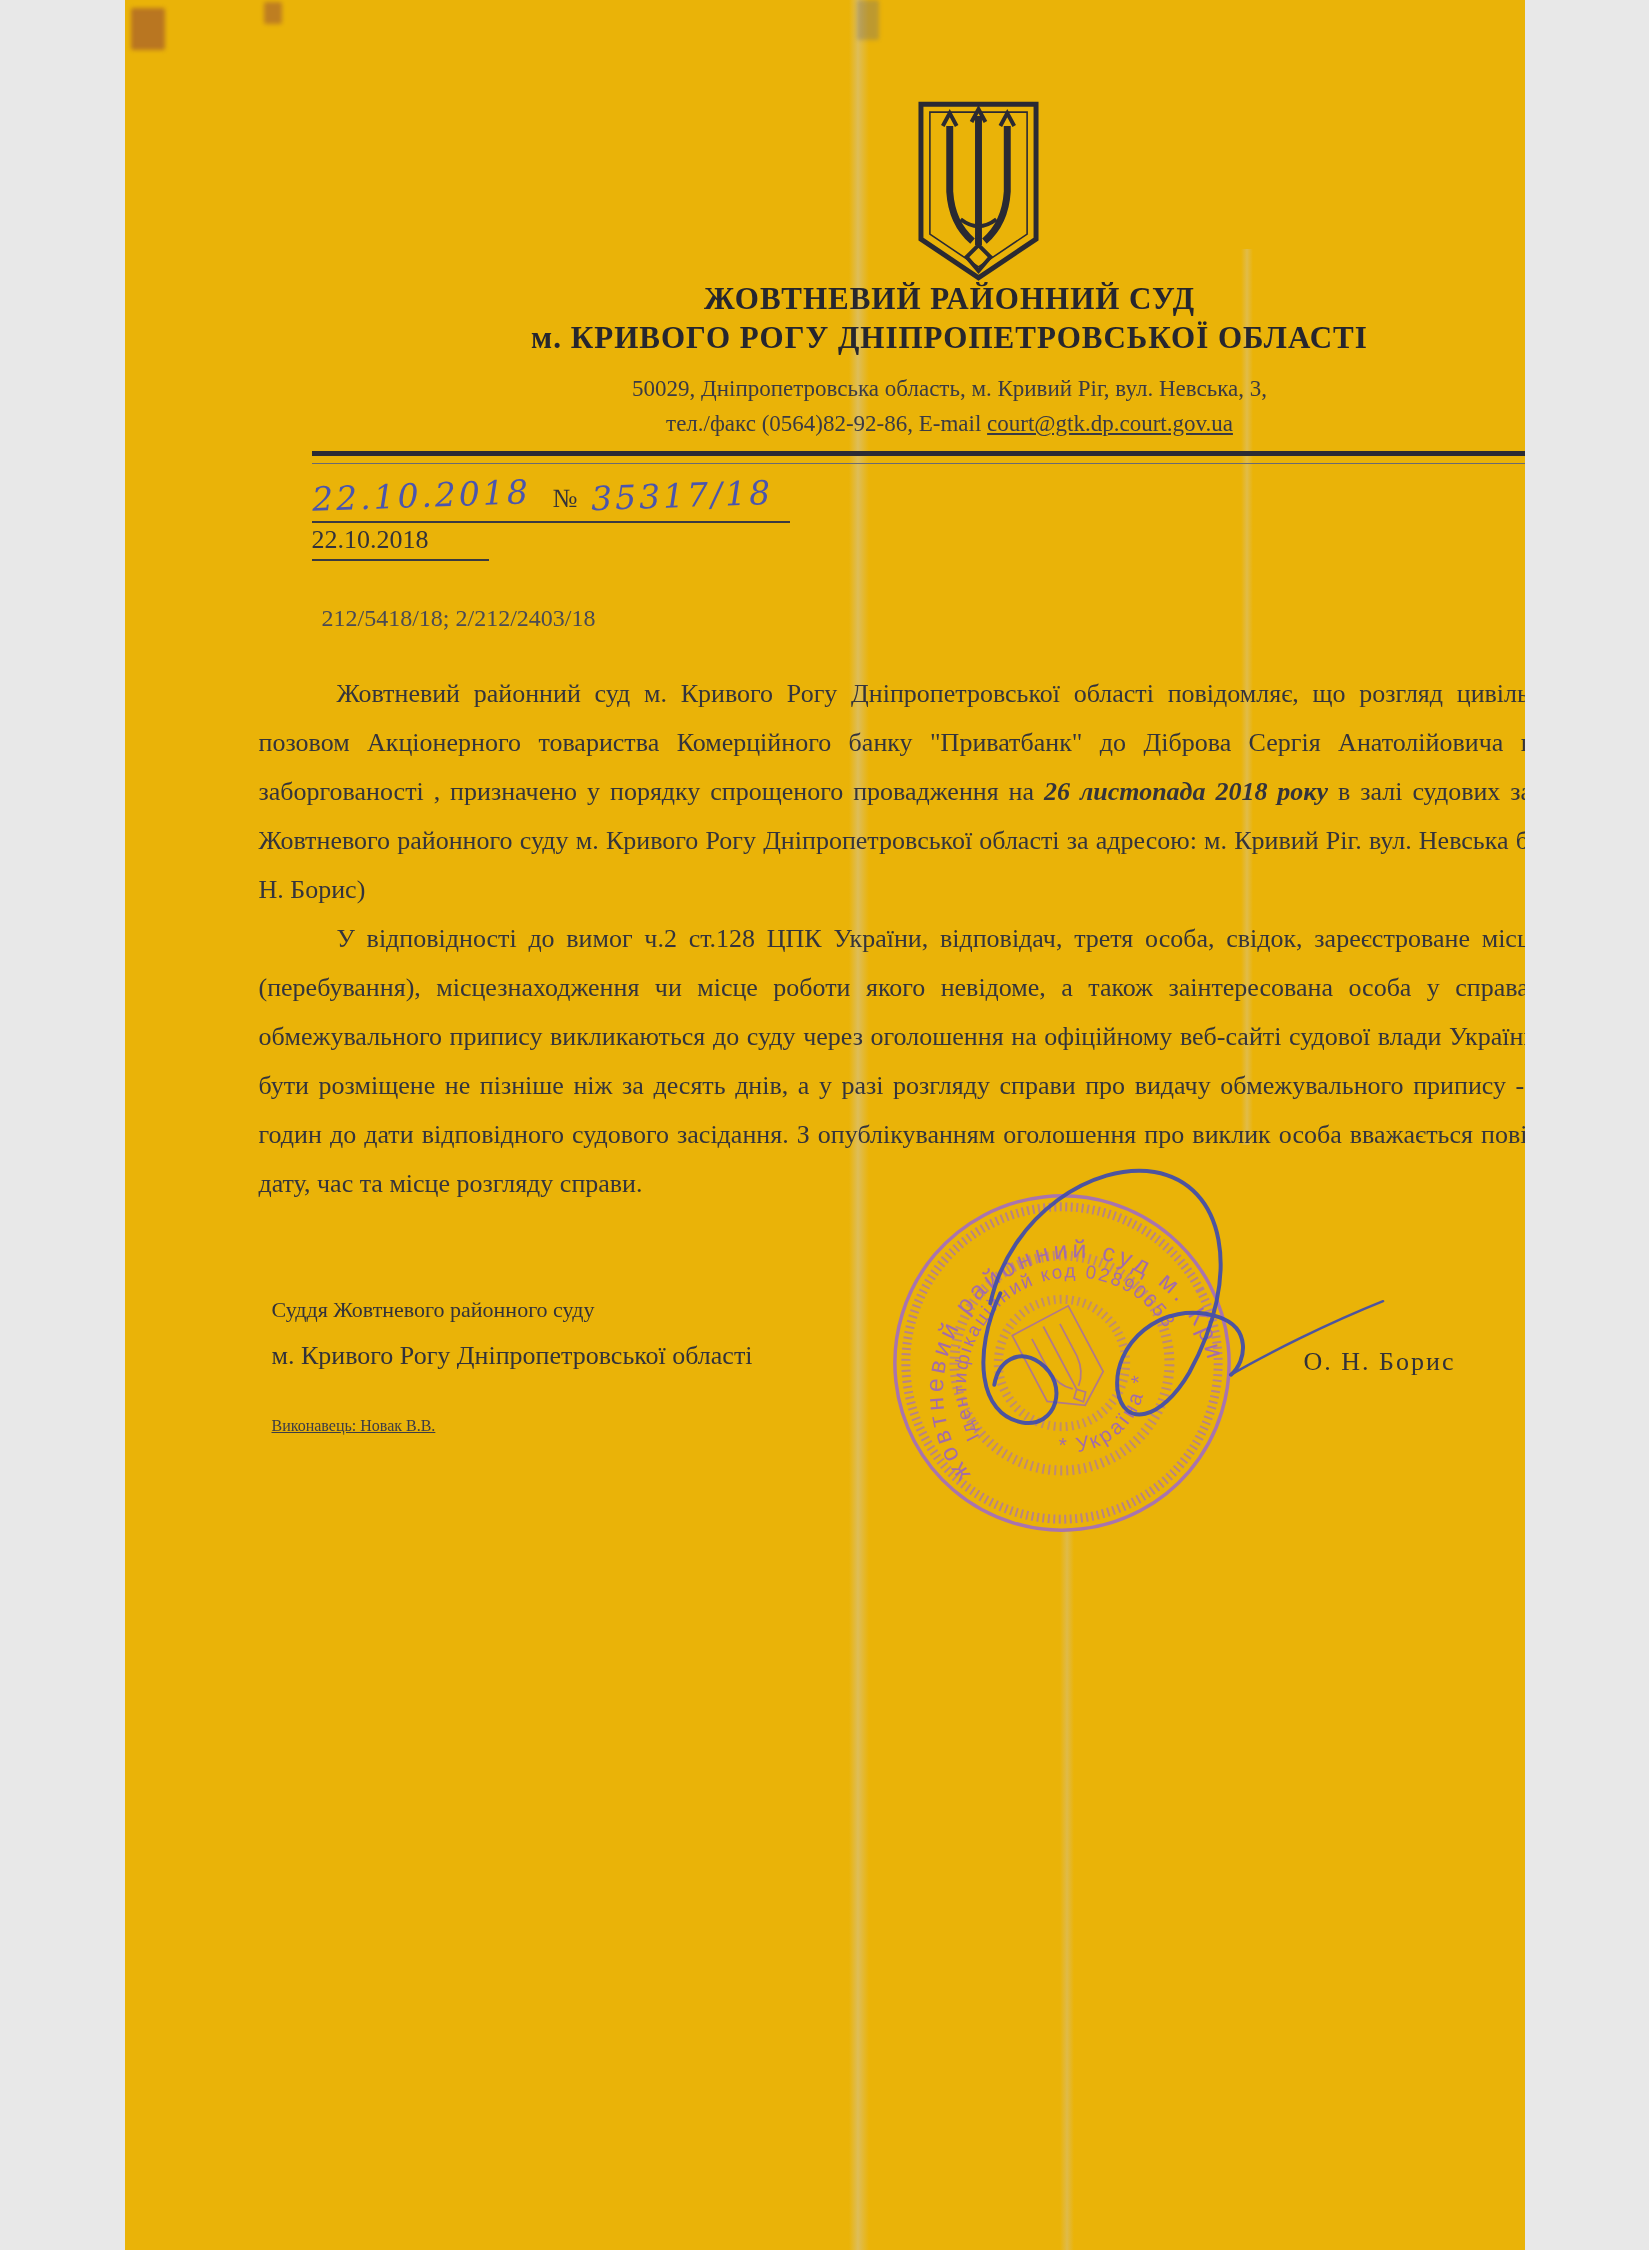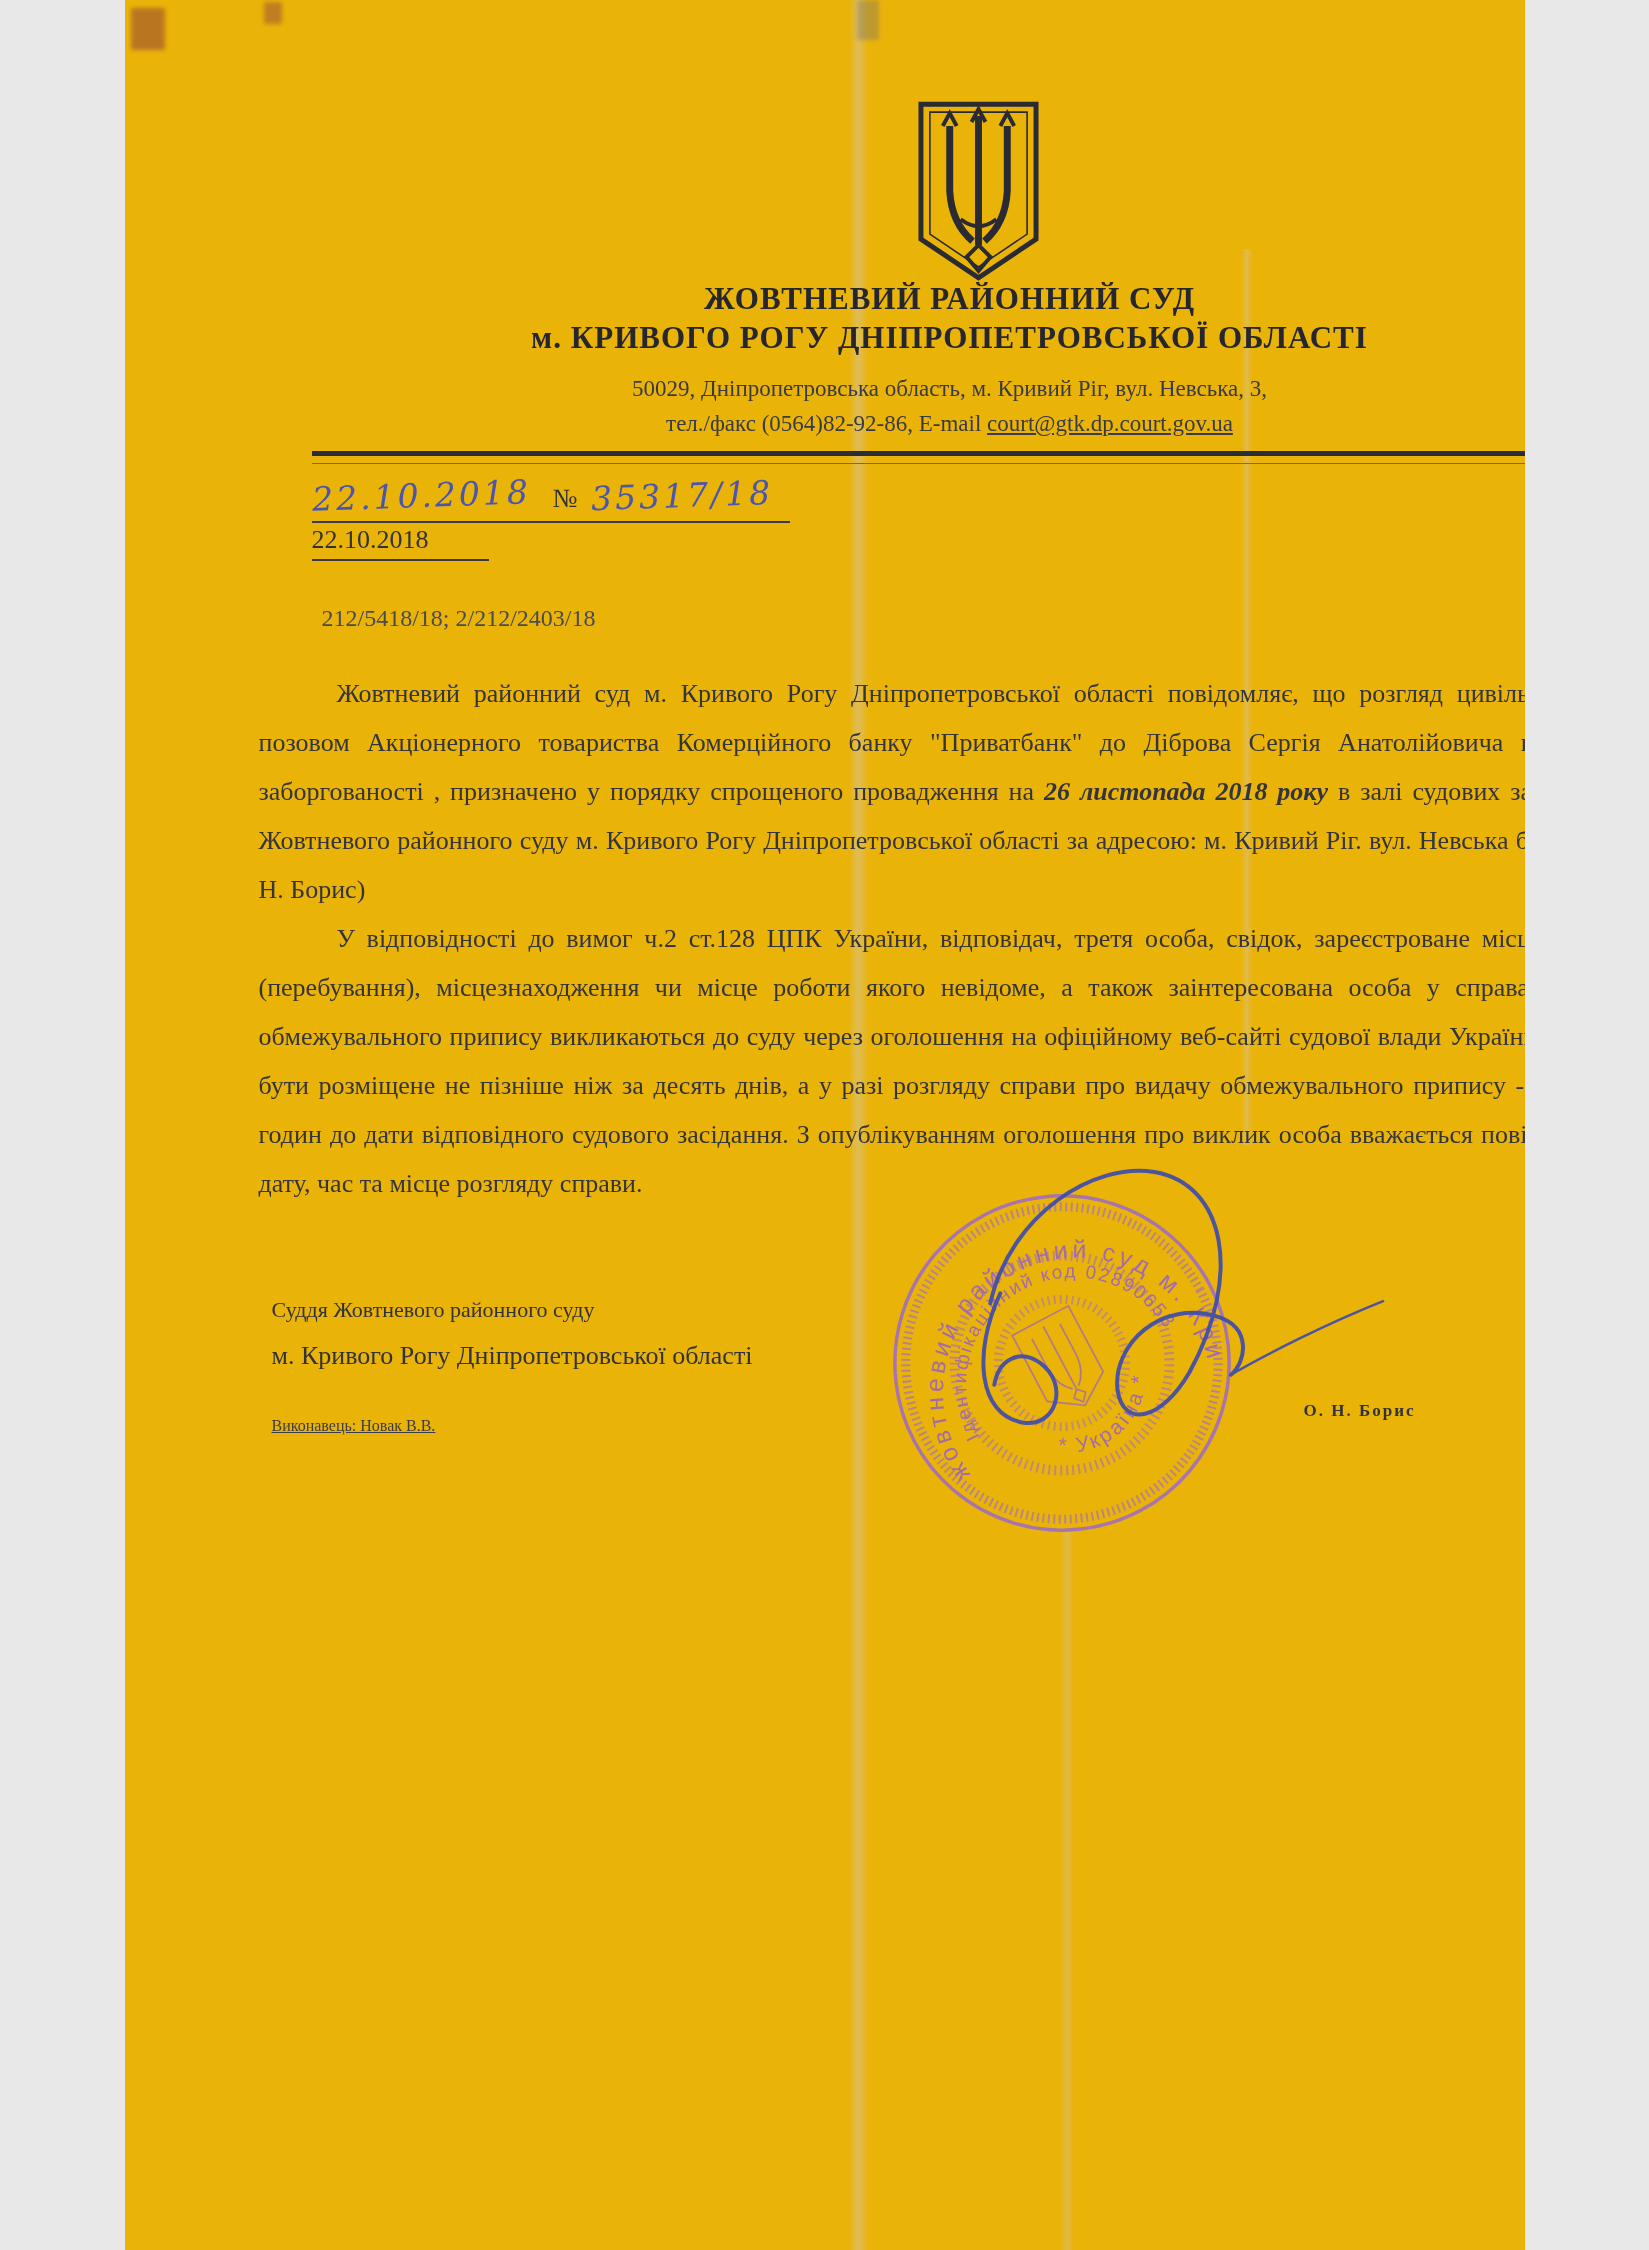--- a/index.html
+++ b/index.html
@@ -48,21 +48,21 @@
 
   
   .bodytext{position:absolute;left:134px;top:669px;width:1430px;
     font-size:26px;line-height:49px;text-align:justify;color:#34343c;}
   .bodytext p{margin:0;text-indent:78px;}
   .bodytext .b{font-weight:bold;font-style:italic;}
 
   
   .sig1{position:absolute;left:147px;top:1297px;font-size:22px;}
   .sig2{position:absolute;left:147px;top:1341px;font-size:26px;}
-  .judge-name{position:absolute;left:1179px;top:1401px;font-size:17px;letter-spacing:2px;font-weight:bold;}
+  .judge-name{position:absolute;left:1179px;top:1347px;font-size:26px;letter-spacing:2px;}
   .executor{position:absolute;left:147px;top:1417px;font-size:16px;color:#3c3c46;text-decoration:underline;}
 
   .stamp{position:absolute;left:748px;top:1174px;opacity:.88;}
   .signature-svg{position:absolute;left:756px;top:1124px;}
 </style>
 </head>
 <body>
 
 <div class="page">
 

